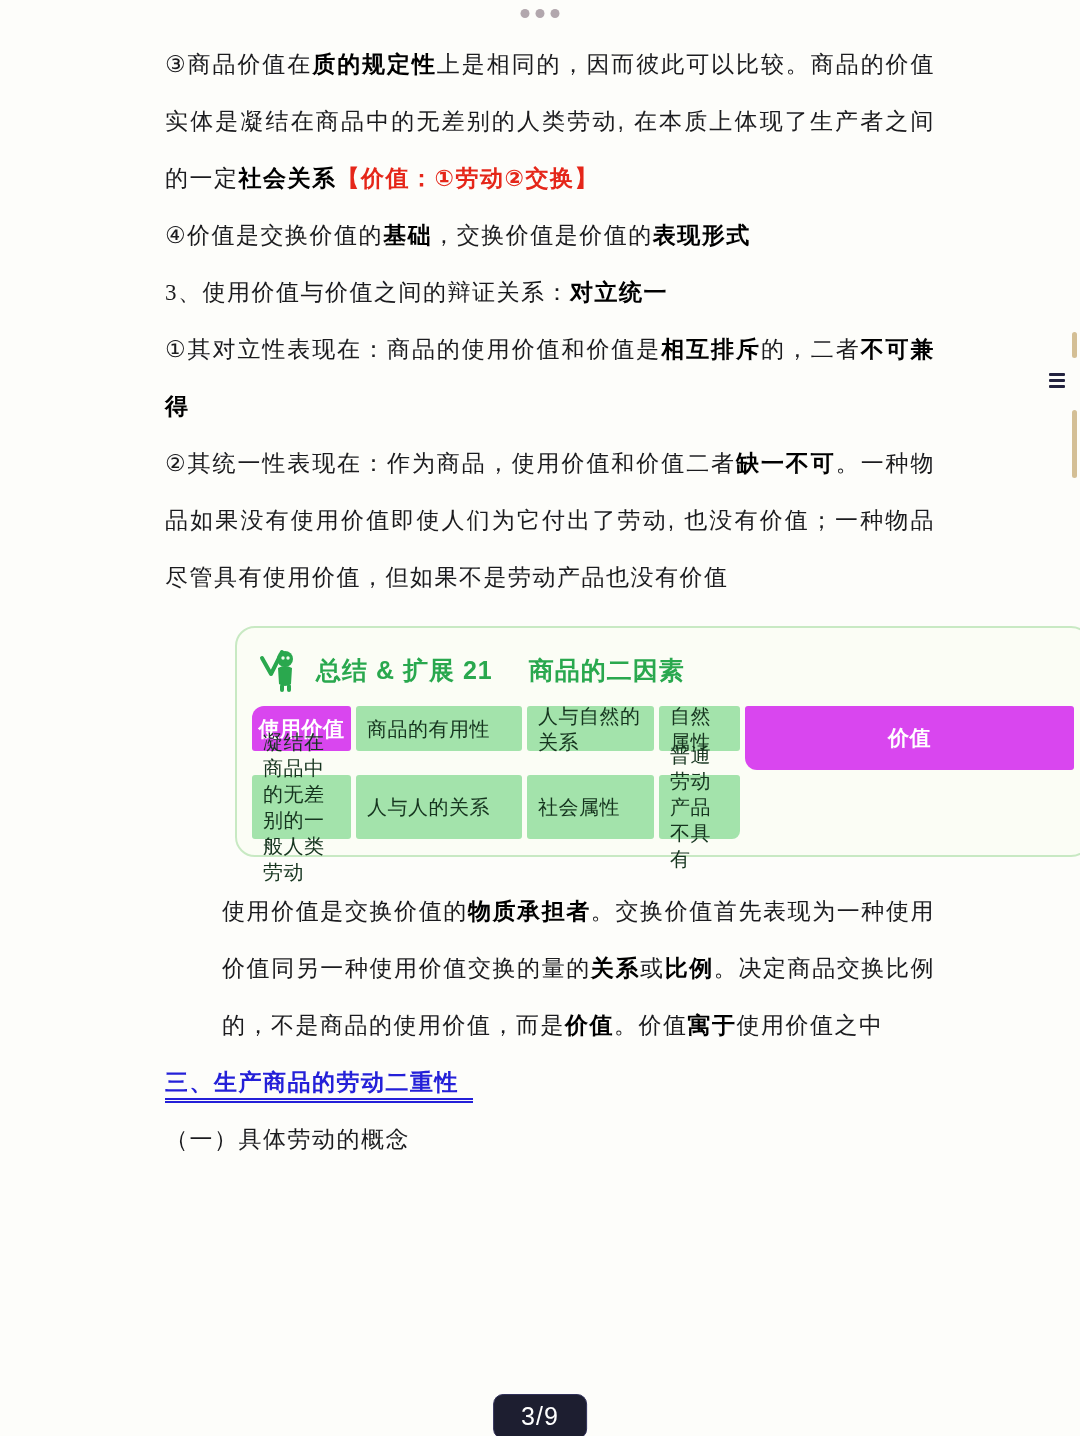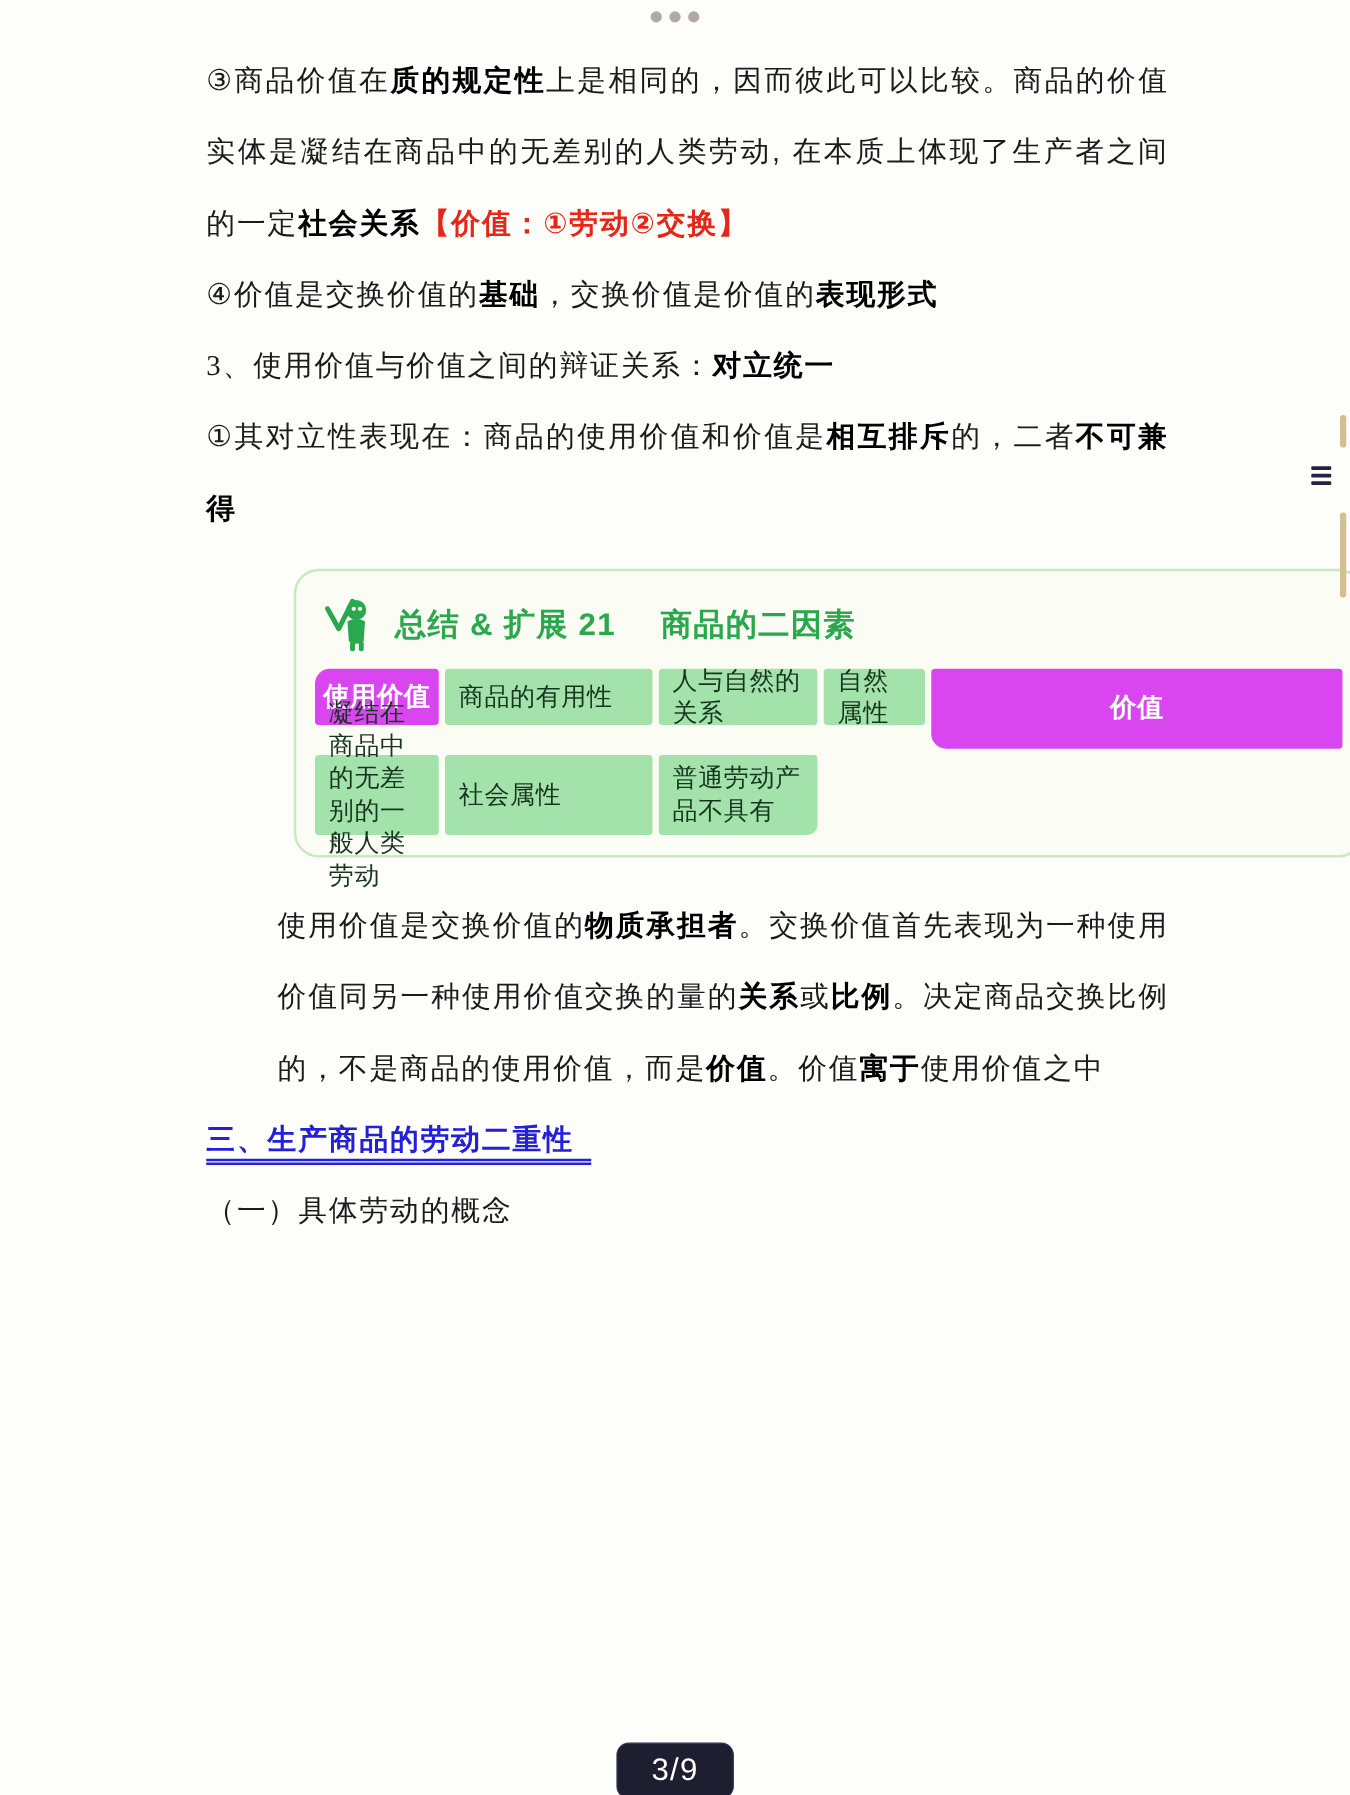--- a/index.html
+++ b/index.html
@@ -67,20 +67,21 @@
   <span class="dot"></span>
 </div>
 
 <div class="doc">
 
   <div>
       <div class="para"><span class="seg">③商品价值在</span><span class="seg bold">质的规定性</span><span class="seg">上是相同的，因而彼此可以比较。商品的价值实体是凝结在商品中的无差别的人类劳动, 在本质上体现了生产者之间的一定</span><span class="seg bold">社会关系</span><span class="seg red">【价值：①劳动②交换】</span></div>
       <div class="para"><span class="seg">④价值是交换价值的</span><span class="seg bold">基础</span><span class="seg">，交换价值是价值的</span><span class="seg bold">表现形式</span></div>
       <div class="para"><span class="seg sn">3</span><span class="seg">、使用价值与价值之间的辩证关系：</span><span class="seg bold">对立统一</span></div>
       <div class="para"><span class="seg">①其对立性表现在：商品的使用价值和价值是</span><span class="seg bold">相互排斥</span><span class="seg">的，二者</span><span class="seg bold">不可兼得</span></div>
+      <div class="para"><span class="seg">②其统一性表现在：作为商品，使用价值和价值二者</span><span class="seg bold">缺一不可</span><span class="seg">。一种物品如果没有使用价值即使人们为它付出了劳动, 也没有价值；一种物品尽管具有使用价值，但如果不是劳动产品也没有价值</span></div>
     </div>
 
   <div class="summary-card">
     <div class="summary-header">
       <svg class="mascot" viewBox="0 0 44 48">
         <g fill="none" stroke="#2aa84e" stroke-width="4" stroke-linecap="round" stroke-linejoin="round">
           <path d="M4 12 L13 28 L24 6"></path>
         </g>
         <g fill="#2aa84e">
           <circle cx="27" cy="13" r="8"></circle>
@@ -98,20 +99,21 @@
         <span class="topic">商品的二因素</span>
       </div>
     </div>
     <div class="summary-table">
       <div class="cell label r1 tl">使用价值</div>
       <div class="cell r1">商品的有用性</div>
       <div class="cell r1">人与自然的关系</div>
       <div class="cell r1">自然属性</div>
       <div class="cell label r2 bl">价值</div>
       <div class="cell r2">凝结在商品中的无差别的一般人类劳动</div>
+      <div class="cell r2">人与人的关系</div>
       <div class="cell r2">社会属性</div>
       <div class="cell r2 br">普通劳动产品不具有</div>
     </div>
   </div>
 
   <div style="height:26px"></div>
   <div>
       <div class="para indent"><span class="seg">使用价值是交换价值的</span><span class="seg bold">物质承担者</span><span class="seg">。交换价值首先表现为一种使用价值同另一种使用价值交换的量的</span><span class="seg bold">关系</span><span class="seg">或</span><span class="seg bold">比例</span><span class="seg">。决定商品交换比例的，不是商品的使用价值，而是</span><span class="seg bold">价值</span><span class="seg">。价值</span><span class="seg bold">寓于</span><span class="seg">使用价值之中</span></div>
       <div class="para heading-blue"><span class="seg">三、生产商品的劳动二重性</span></div>
       <div class="para"><span class="seg">（一）具体劳动的概念</span></div>

